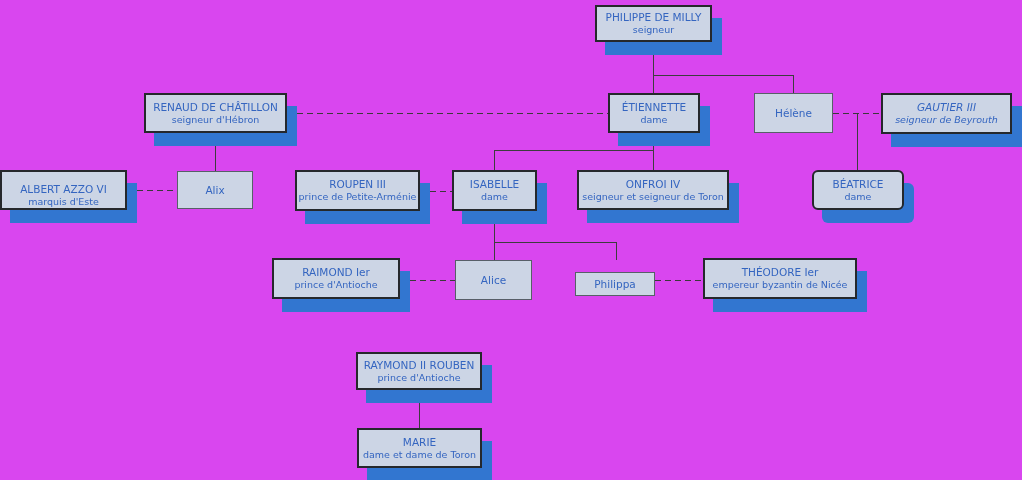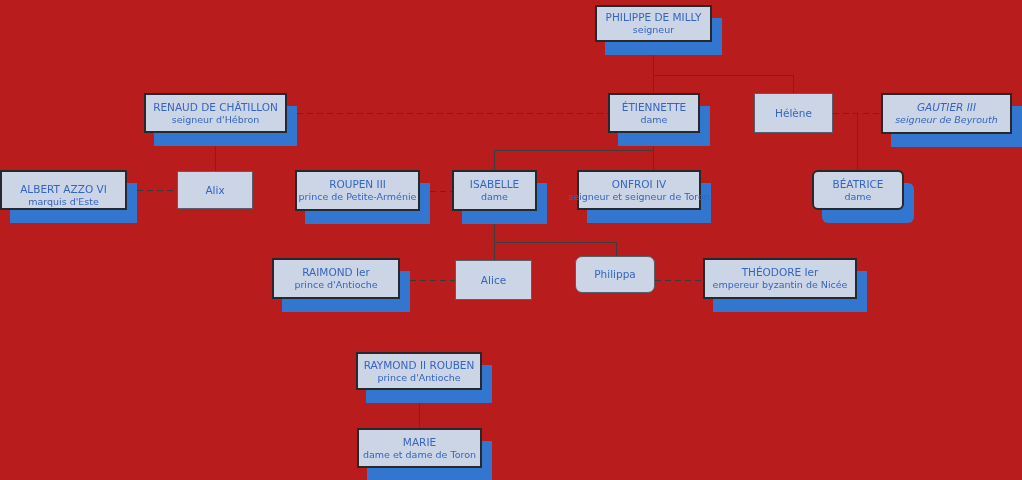--- a/index.html
+++ b/index.html
@@ -22,21 +22,21 @@
   .node .sub{font-size:9.5px;line-height:12px;white-space:nowrap;}
   .line{position:absolute;background:#3d3d3d;z-index:1;}
   .dash{
     position:absolute;height:1px;z-index:1;
     background:repeating-linear-gradient(90deg,#3a3a3a 0,#3a3a3a 6px,transparent 6px,transparent 10px);
   }
 </style>
 </head>
 <body>
 
-<div id="diagram" style="background: #b91c1c;">
+<div id="diagram" style="background: #d946ef;">
     <div class="line" style="left: 653px; top: 42px; width: 1px; height: 51px;"></div>
     <div class="line" style="left: 653px; top: 75px; height: 1px; width: 140px;"></div>
     <div class="line" style="left: 793px; top: 75px; width: 1px; height: 18px;"></div>
     <div class="line" style="left: 215px; top: 133px; width: 1px; height: 38px;"></div>
     <div class="line" style="left: 653px; top: 133px; width: 1px; height: 17px;"></div>
     <div class="line" style="left: 494px; top: 150px; height: 1px; width: 159px;"></div>
     <div class="line" style="left: 494px; top: 150px; width: 1px; height: 20px;"></div>
     <div class="line" style="left: 653px; top: 150px; width: 1px; height: 20px;"></div>
     <div class="line" style="left: 857px; top: 113px; width: 1px; height: 57px;"></div>
     <div class="line" style="left: 494px; top: 211px; width: 1px; height: 31px;"></div>
@@ -77,36 +77,36 @@
       <span class="name">Alix</span>
     </div>
     <div class="node shadow" style="left: 295px; top: 170px; width: 125px; height: 41px;">
       <span class="name">ROUPEN III</span>
       <span class="sub">prince de Petite-Arménie</span>
     </div>
     <div class="node shadow" style="left: 452px; top: 170px; width: 85px; height: 41px; align-items: center;">
       <span class="name">ISABELLE</span>
       <span class="sub">dame</span>
     </div>
-    <div class="node shadow" style="left: 577px; top: 170px; width: 124px; height: 40px;">
+    <div class="node shadow" style="left: 577px; top: 170px; width: 152px; height: 40px;">
       <span class="name">ONFROI IV</span>
       <span class="sub">seigneur et seigneur de Toron</span>
     </div>
     <div class="node shadow" style="left: 812px; top: 170px; width: 92px; height: 40px; border-radius: 6px;">
       <span class="name">BÉATRICE</span>
       <span class="sub">dame</span>
     </div>
     <div class="node shadow" style="left: 272px; top: 258px; width: 128px; height: 41px;">
       <span class="name">RAIMOND Ier</span>
       <span class="sub">prince d'Antioche</span>
     </div>
     <div class="node" style="left: 455px; top: 260px; width: 77px; height: 40px;">
       <span class="name">Alice</span>
     </div>
-    <div class="node" style="left: 575px; top: 256px; width: 80px; height: 37px; border-radius: 7px;">
+    <div class="node" style="left: 575px; top: 272px; width: 80px; height: 24px;">
       <span class="name">Philippa</span>
     </div>
     <div class="node shadow" style="left: 703px; top: 258px; width: 154px; height: 41px;">
       <span class="name">THÉODORE Ier</span>
       <span class="sub">empereur byzantin de Nicée</span>
     </div>
     <div class="node shadow" style="left: 356px; top: 352px; width: 126px; height: 38px;">
       <span class="name">RAYMOND II ROUBEN</span>
       <span class="sub">prince d'Antioche</span>
     </div>

